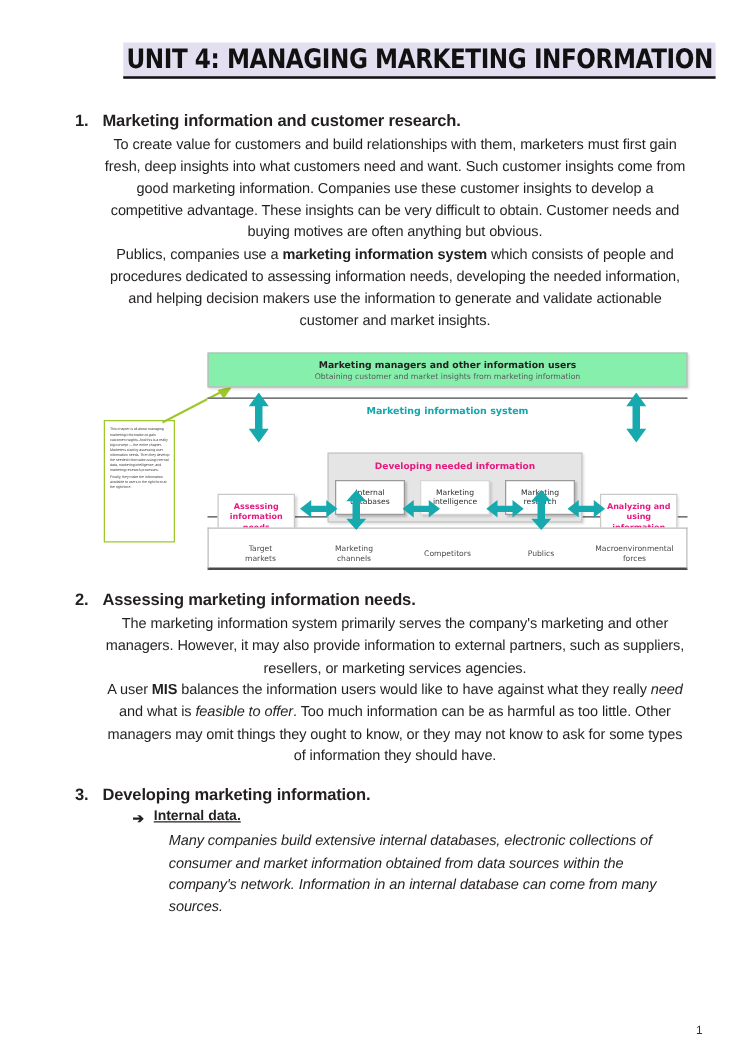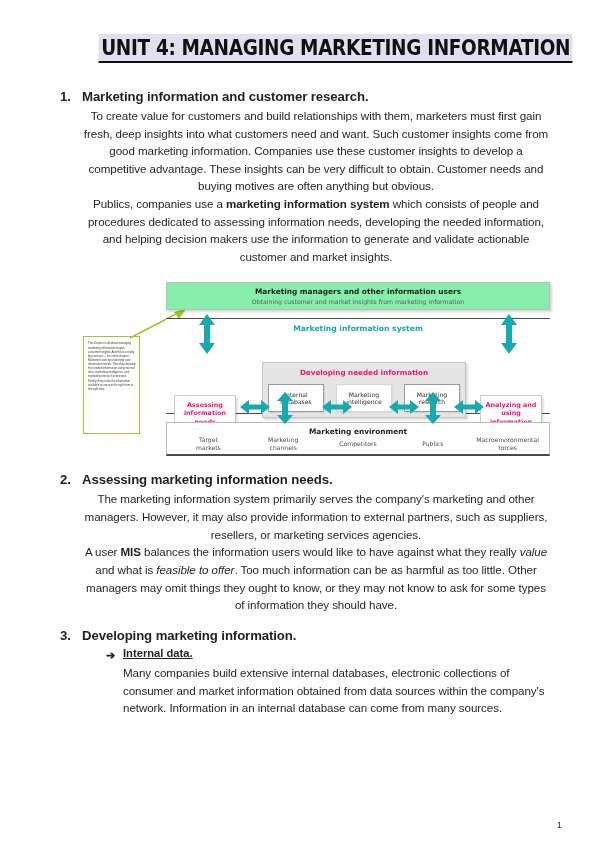--- a/index.html
+++ b/index.html
@@ -79,24 +79,25 @@
     font-weight: bold;
     font-size: 11px;
     line-height: 1.5;
   }
   .sub-label {
     font-weight: bold;
     text-decoration: underline;
     font-size: 11.2px;
   }
   .sub-body {
-    margin-left: 17px;
+    margin-left: 29px;
     font-size: 11.6px;
     line-height: 1.52;
     letter-spacing: -0.07px;
+    font-style: italic;
   }
 
   
   .figure-area {
     position: relative;
     margin-left: -2px;
     margin-top: 9px;
     margin-bottom: 10px;
     height: 188px;
     width: 492px;
@@ -337,21 +338,20 @@
             </div>
             <div class="dev-cell">
               <span>Marketing</span>
               <span>research</span>
             </div>
           </div>
         </div>
       </div>
 
       <div class="band-bot">
-        <div class="env-title">Marketing environment</div>
         <div class="env-row">
           <div class="env-cell n1">
             <span>Target</span><br>
             <span>markets</span>
           </div>
           <div class="env-cell n1">
             <span>Marketing</span><br>
             <span>channels</span>
           </div>
           <div class="env-cell n2">
@@ -396,21 +396,21 @@
     </div>
   </div>
 
   <div class="section">
     <div class="sec-head">
       <span class="sec-num">2.</span>
       <span class="sec-title">Assessing marketing information needs.</span>
     </div>
     <div class="body-block">
         <p><span>The marketing information system primarily serves the company's marketing and other managers. However, it may also provide information to external partners, such as suppliers, resellers, or marketing services agencies.</span></p>
-        <p><span>A user </span><b>MIS</b><span> balances the information users would like to have against what they really </span><i>value</i><span> and what is </span><i>feasible to offer</i><span>. Too much information can be as harmful as too little. Other managers may omit things they ought to know, or they may not know to ask for some types of information they should have.</span></p>
+        <p><span>A user </span><b>MIS</b><span> balances the information users would like to have against what they really </span><i>need</i><span> and what is </span><i>feasible to offer</i><span>. Too much information can be as harmful as too little. Other managers may omit things they ought to know, or they may not know to ask for some types of information they should have.</span></p>
       </div>
   </div>
 
   <div class="section" style="margin-top:14px;">
     <div class="sec-head">
       <span class="sec-num">3.</span>
       <span class="sec-title">Developing marketing information.</span>
     </div>
     <div class="sub-item">
       <div class="sub-head">

